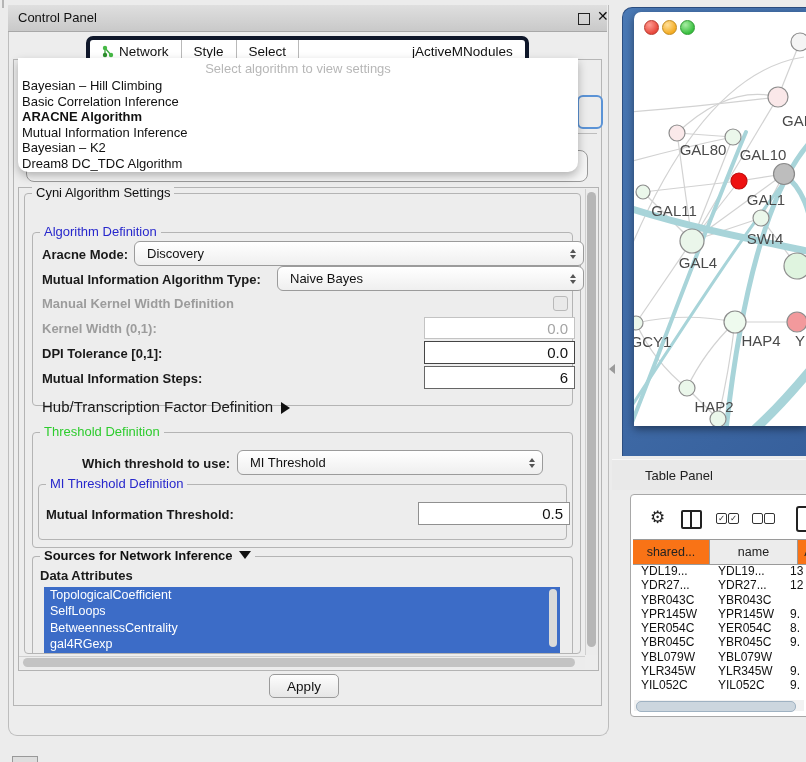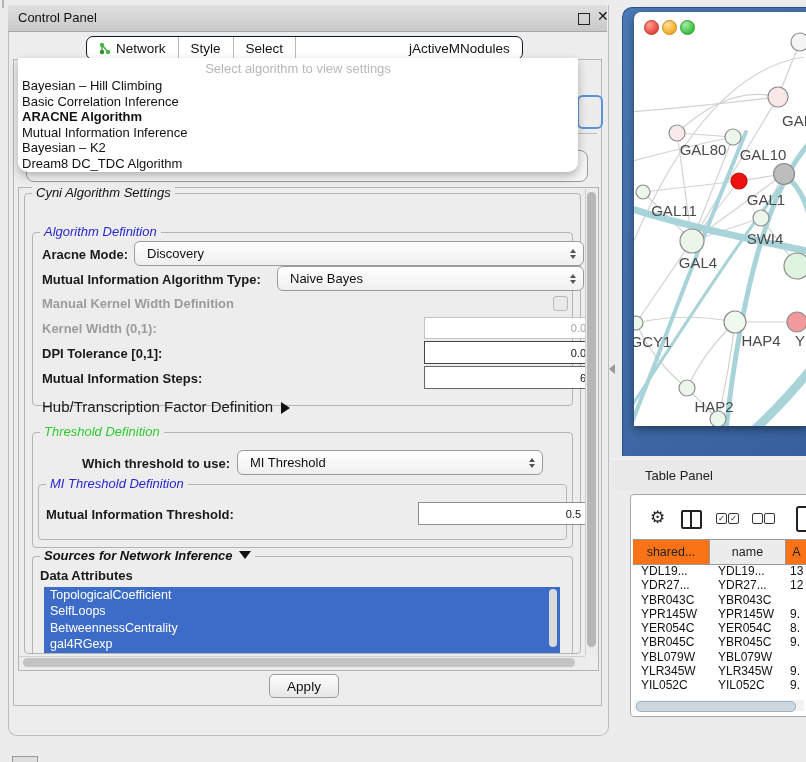--- a/index.html
+++ b/index.html
@@ -10,52 +10,52 @@
   
   .cp-window{left:8px;top:5px;width:599px;height:730px;background:#ededed;
     border:1px solid #bdbdbd;border-top:none;border-radius:0 0 9px 9px;}
   .titlebar{left:8px;top:5px;width:599px;height:26px;
     background:linear-gradient(#dfdfdf,#c9c9c9);border-bottom:1px solid #a8a8a8;}
   .titlebar .title{position:absolute;left:10px;top:5px;font-size:13px;color:#111;}
   .float-btn{position:absolute;left:570px;top:8px;width:10px;height:10px;border:1.6px solid #222;}
   .close-btn{position:absolute;left:589px;top:3px;font-size:14px;font-weight:700;color:#111;}
 
   
-  .tabstrip{display:flex;background:#fff;border:1px solid #0f172a;border-radius:7px;overflow:hidden;height:22px;text-align:right;}
+  .tabstrip{display:flex;background:#fff;border:4px solid #0f172a;border-radius:7px;overflow:hidden;height:22px;text-align:right;}
   .tabstrip .seg{display:flex;align-items:center;gap:5px;padding:0 12px;font-size:13.5px;color:#111;
     border-right:1px solid #b9b9b9;white-space:nowrap;}
   .tabstrip .seg:last-child{border-right:none;}
   .tabstrip .seg.sel{background:#8f8f8f;color:#fff;border-right:none;margin-top:28px;}
 
   
   .tab-panel{left:13px;top:59px;width:587px;height:645px;border:1px solid #b6b6b6;background:#ededed;}
   .scrollpane{left:18px;top:187px;width:579px;height:482px;border:1px solid #b3b3b3;background:#ededed;}
   .vscroll{left:585px;top:189px;width:12px;height:466px;background:#ececec;border-left:1px solid #cfcfcf;}
   .vscroll .thumb{position:absolute;left:1px;top:3px;width:9px;height:455px;background:#b6b6b6;border-radius:5px;}
   .hscroll{left:19px;top:656px;width:566px;height:12px;background:#ececec;border-top:1px solid #cfcfcf;}
   .hscroll .thumb{position:absolute;left:4px;top:1px;width:552px;height:9px;background:#c3c3c3;border-radius:5px;}
 
   .group{position:absolute;border:1px solid #b4b4b4;border-radius:4px;}
-  .gtitle{position:absolute;font-size:13px;background:#ededed;padding:0 4px;line-height:14px;white-space:nowrap;font-style:italic;}
+  .gtitle{position:absolute;font-size:13px;background:#ededed;padding:0 4px;line-height:14px;white-space:nowrap;}
   .gtitle.blue{color:#2727cc;}
   .gtitle.green{color:#2ecc2e;}
 
   .lbl{position:absolute;font-size:13px;color:#1a1a1a;white-space:nowrap;}
   .lbl.b{font-weight:700;}
   .lbl.dis{color:#9c9c9c;font-weight:700;}
 
   .combo{position:absolute;background:linear-gradient(#ffffff,#efefef);border:1px solid #9b9b9b;
     border-radius:6px;font-size:13px;color:#111;display:flex;align-items:center;padding-left:12px;}
   .combo .stepper{position:absolute;right:7px;top:0;bottom:0;display:flex;flex-direction:column;justify-content:center;gap:2px;}
   .combo .stepper i{display:block;width:0;height:0;border-left:3.5px solid transparent;border-right:3.5px solid transparent;}
   .combo .stepper .up{border-bottom:4.5px solid #555;}
   .combo .stepper .dn{border-top:4.5px solid #555;}
 
-  .field{position:absolute;background:#fff;font-size:11px;display:flex;align-items:center;
-    justify-content:flex-end;padding-right:6px;color:#111;padding-left:18px;}
+  .field{position:absolute;background:#fff;font-size:15px;display:flex;align-items:center;
+    justify-content:flex-end;padding-right:6px;color:#111;}
   .field.dis{border:1px solid #c3c3c3;color:#a5a5a5;}
   .checkbox{position:absolute;width:13px;height:13px;border:1px solid #b9b9b9;border-radius:3px;background:#e9e9e9;}
 
   .arrow-right{display:inline-block;width:0;height:0;border-top:6px solid transparent;
     border-bottom:6px solid transparent;border-left:9px solid #111;margin-left:8px;vertical-align:-2px;}
   .arrow-down{display:inline-block;width:0;height:0;border-left:6px solid transparent;
     border-right:6px solid transparent;border-top:8px solid #111;margin-left:6px;vertical-align:1px;}
 
   .attr-list{position:absolute;left:44px;top:587px;width:516px;height:66px;background:#fff;overflow:hidden;}
   .attr-item{height:16.4px;line-height:16.4px;font-size:12.5px;color:#fff;background:#3c6cc7;padding-left:6px;}
@@ -330,21 +330,21 @@
       <i></i>
     </span>
   <span class="cb" style="left:716px;top:513px;">✓</span>
   <span class="cb" style="left:728px;top:513px;">✓</span>
   <span class="cb" style="left:752px;top:513px;"></span>
   <span class="cb" style="left:764px;top:513px;"></span>
   <span class="partial-icon" style="left:796px;top:506px;"></span>
 
   <div class="th-row" id="tbl-header">
       <div class="th-cell hl" style="width: 77px;">shared...</div>
-      <div class="th-cell plain" style="width: 76px;">name</div>
+      <div class="th-cell plain" style="width: 88px;">name</div>
       <div class="th-cell hl" style="width: 22px;">A</div>
     </div>
   <div class="tbl-rows" id="tbl-rows">
       <div class="tbl-row">
         <div class="c1">YDL19...</div>
         <div class="c2">YDL19...</div>
         <div class="c3">13</div>
       </div>
       <div class="tbl-row">
         <div class="c1">YDR27...</div>

